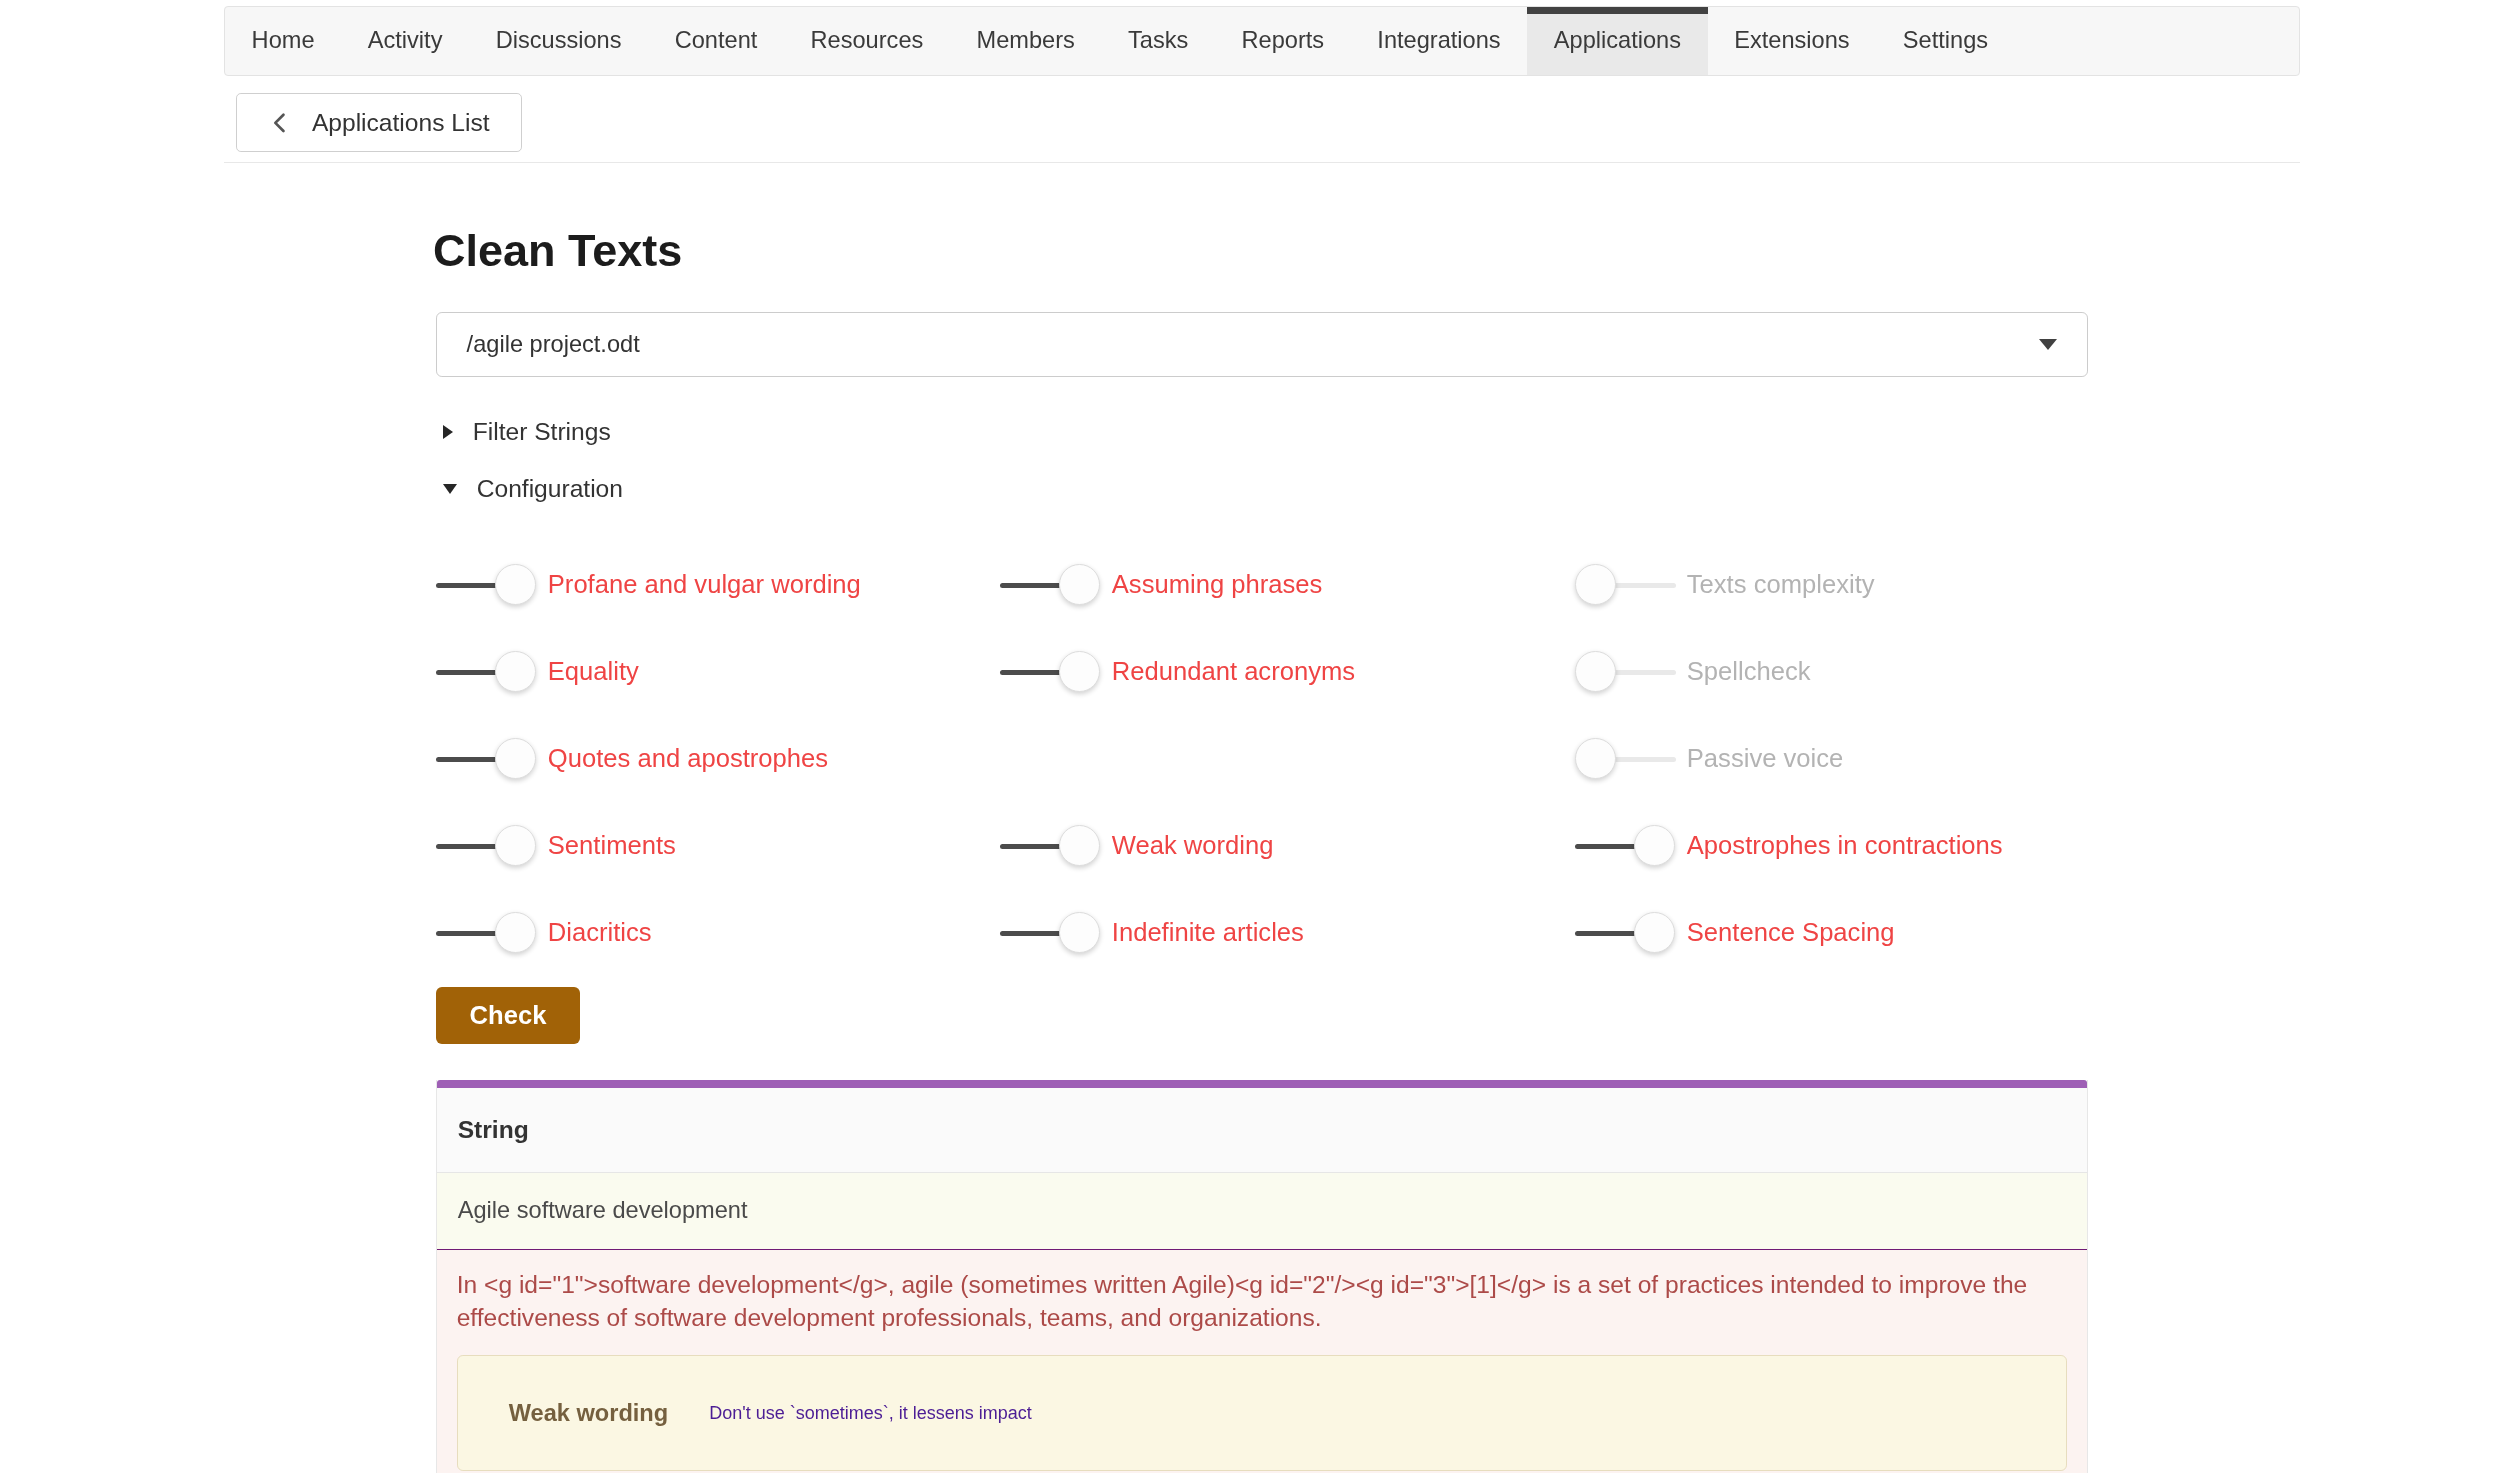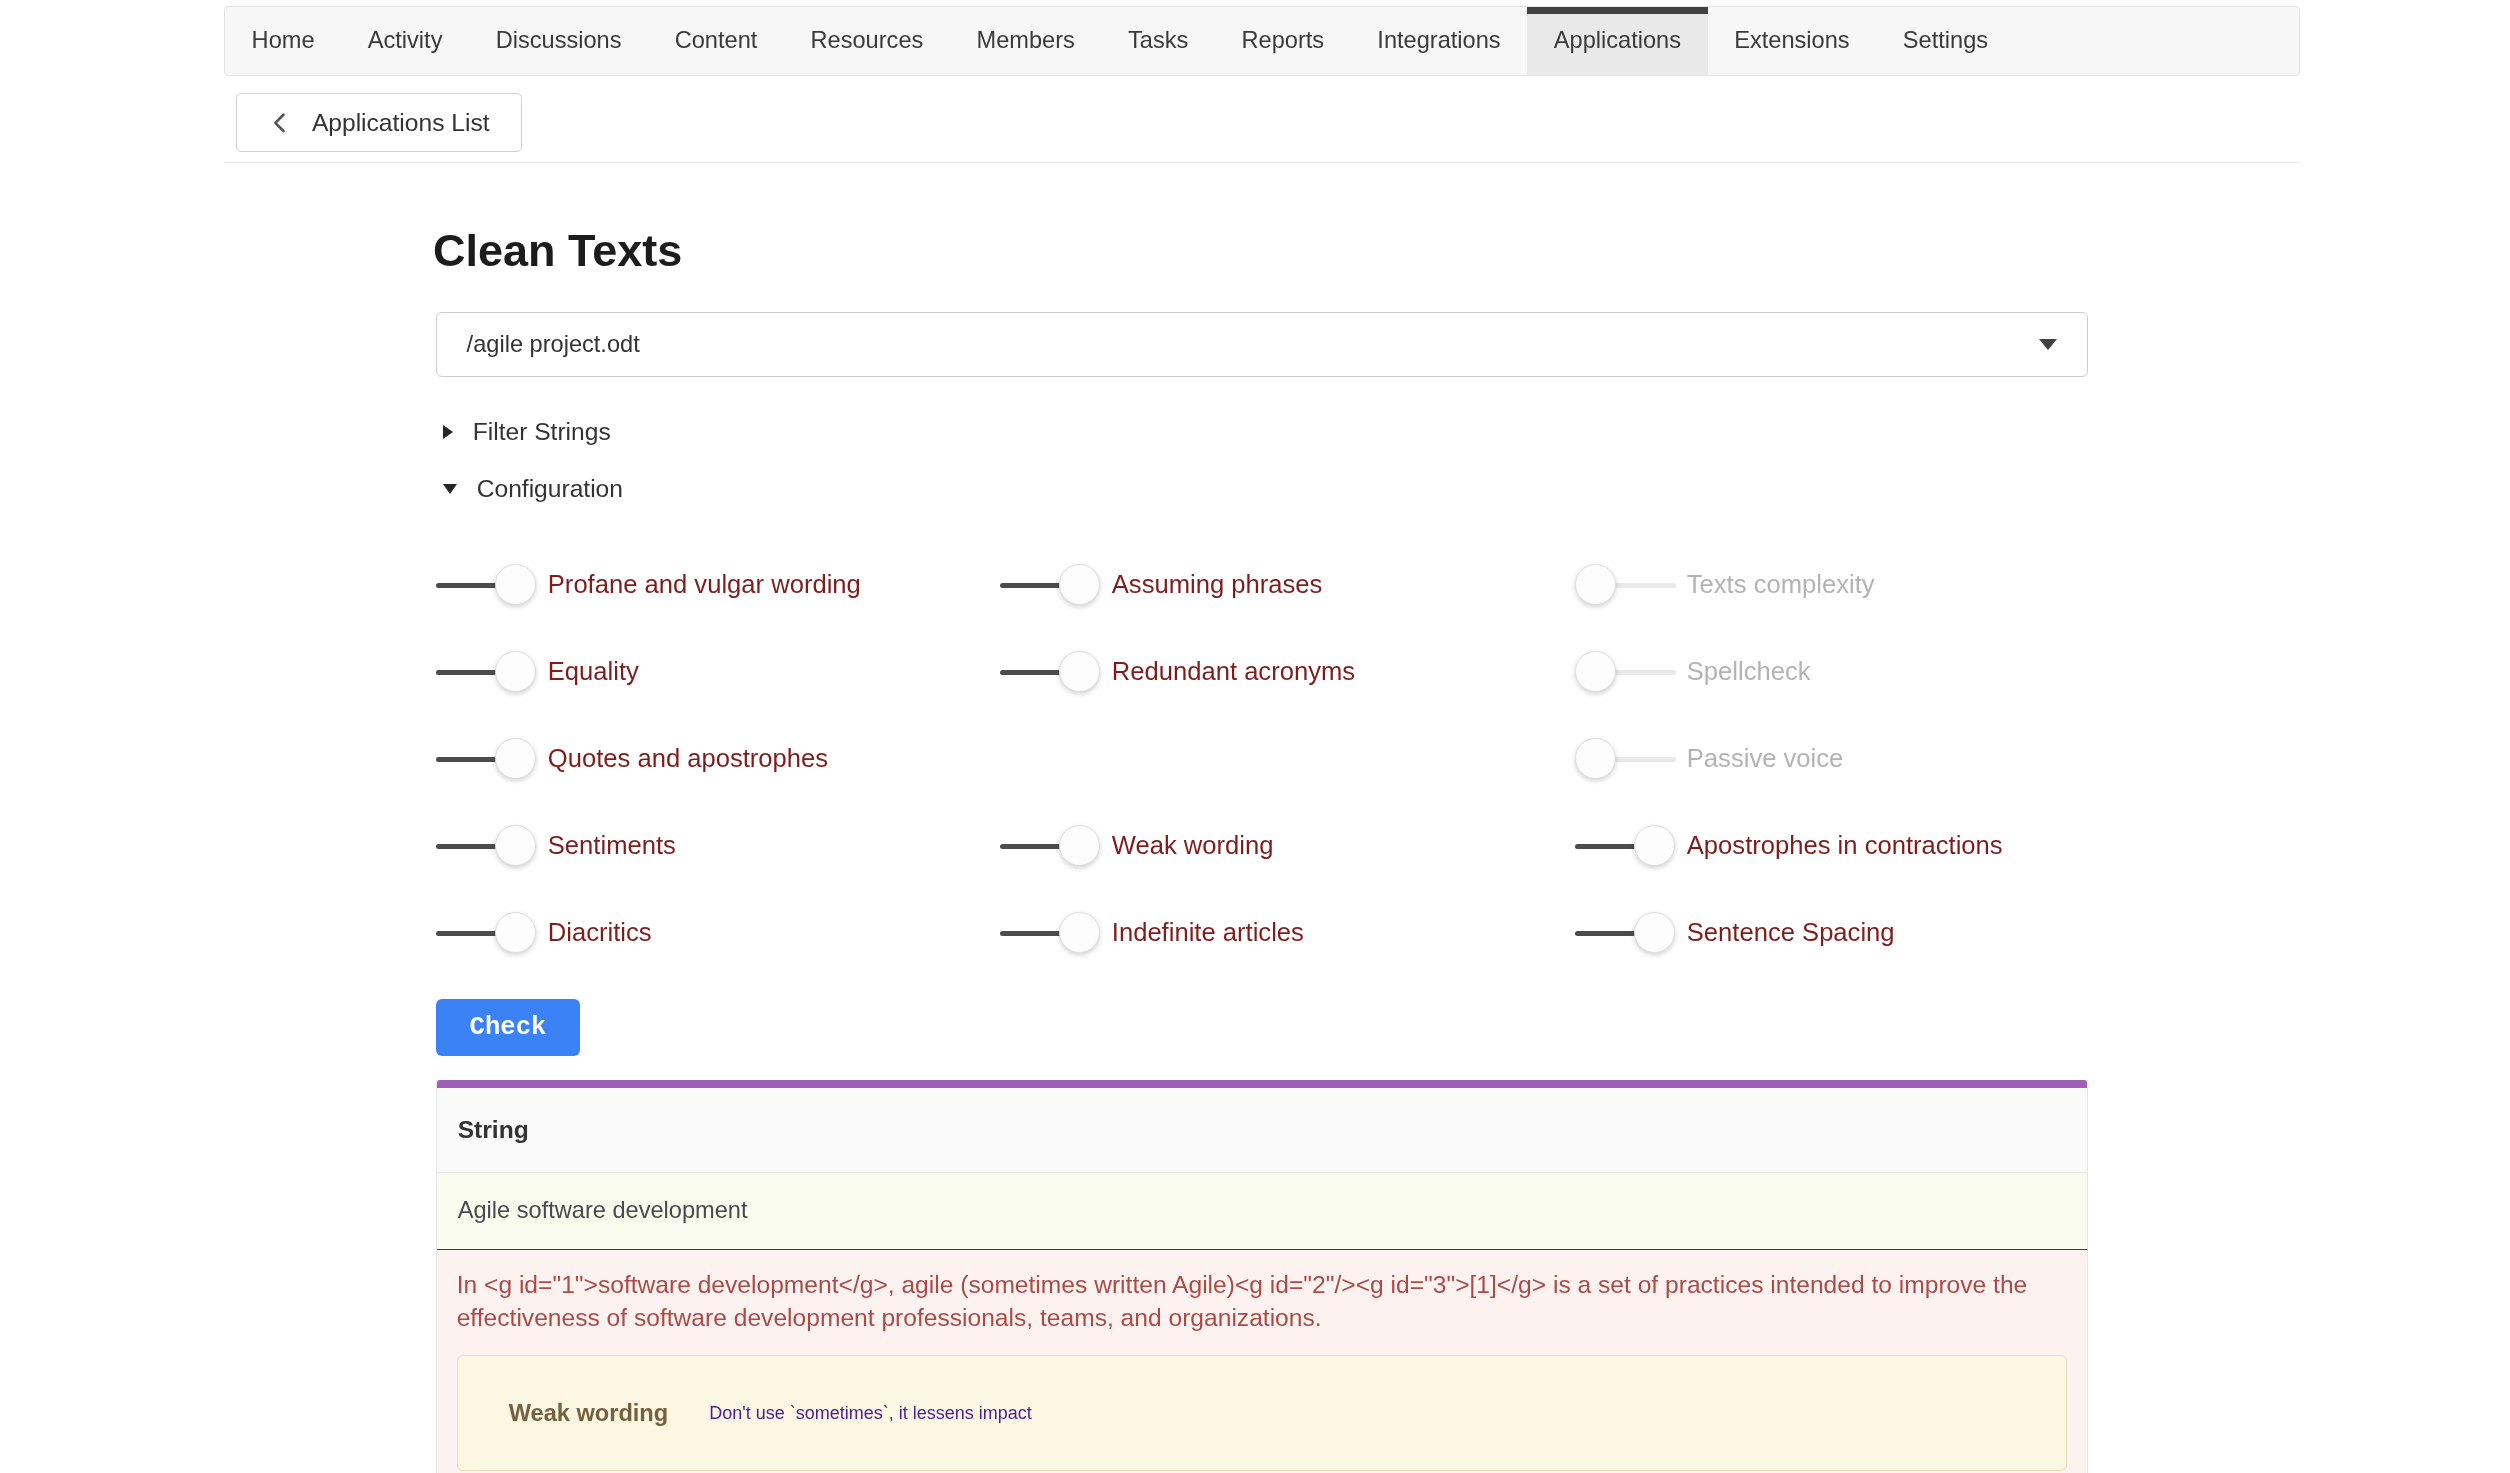--- a/index.html
+++ b/index.html
@@ -46,27 +46,27 @@
   .toggle-cell { display:flex; align-items:center; gap:11.8px; }
   .toggle { position:relative; width:100px; height:43px; flex:0 0 auto; cursor:pointer; }
   .toggle .track { position:absolute; top:19.7px; height:4.9px; width:84px; border-radius:3px; }
   .toggle .knob  { position:absolute; top:1px; width:41px; height:41px; border-radius:50%;
                    background:#fdfdfd; border:1px solid #ddd; box-shadow:0 2px 4.9px rgba(0,0,0,.18); }
   .toggle.on  .track { left:0; background:#4c4c4c; }
   .toggle.on  .knob  { left:59px; }
   .toggle.off .track { left:16.7px; background:#e9e9e9; }
   .toggle.off .knob  { left:0; }
   .toggle-label { font-size:25.6px; }
-  .toggle-label.lbl-on  { color:#7f1d1d; }
+  .toggle-label.lbl-on  { color:#ef4444; }
   .toggle-label.lbl-off { color:#b3b3b3; }
 
   
   .check-btn { position:absolute; left:436px; top:987px; width:144px; height:57px;
-               background:#3b82f6; border:none; border-radius:5.9px; color:#fff;
-               font-family:Liberation Mono, monospace; font-size:25.6px; font-weight:bold; cursor:pointer;margin-top:12px; }
+               background:#a16207; border:none; border-radius:5.9px; color:#fff;
+               font-family:Liberation Sans, sans-serif; font-size:25.6px; font-weight:bold; cursor:pointer; }
 
   
   .results { position:absolute; left:436px; top:1080px; width:1652px; height:394px;
              border:1px solid #e7e7e7; border-top:none; display:flex; flex-direction:column; }
   .results-accent { height:7.9px; background:#9e5fb5; border-radius:3px 3px 0 0; flex:0 0 auto; }
   .results-header { height:85px; background:#fafafa; border-bottom:1px solid #e6e6e6;
                     display:flex; align-items:center; padding:0 20.7px;
                     font-size:24.6px; font-weight:bold; color:#333; flex:0 0 auto; }
   .results-row { height:77px; background:#fafbef; border-bottom:1px solid #701a75;
                  display:flex; align-items:center; padding:0 20.7px;

